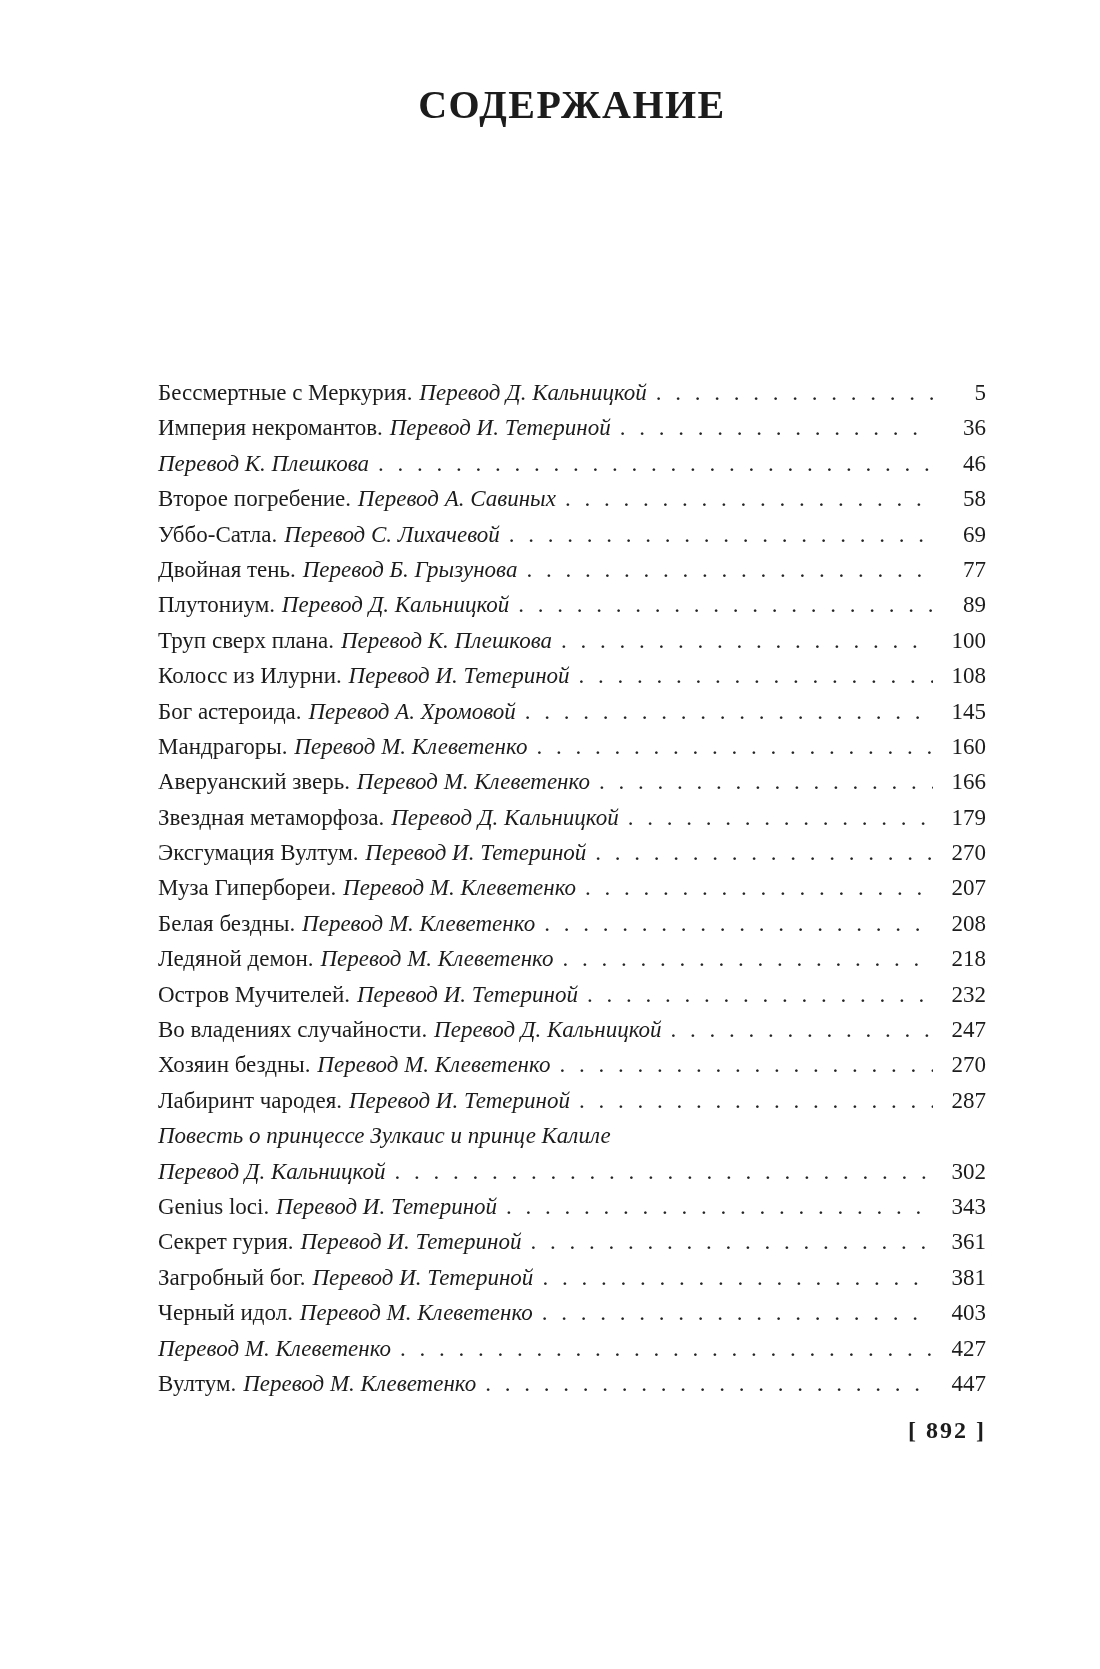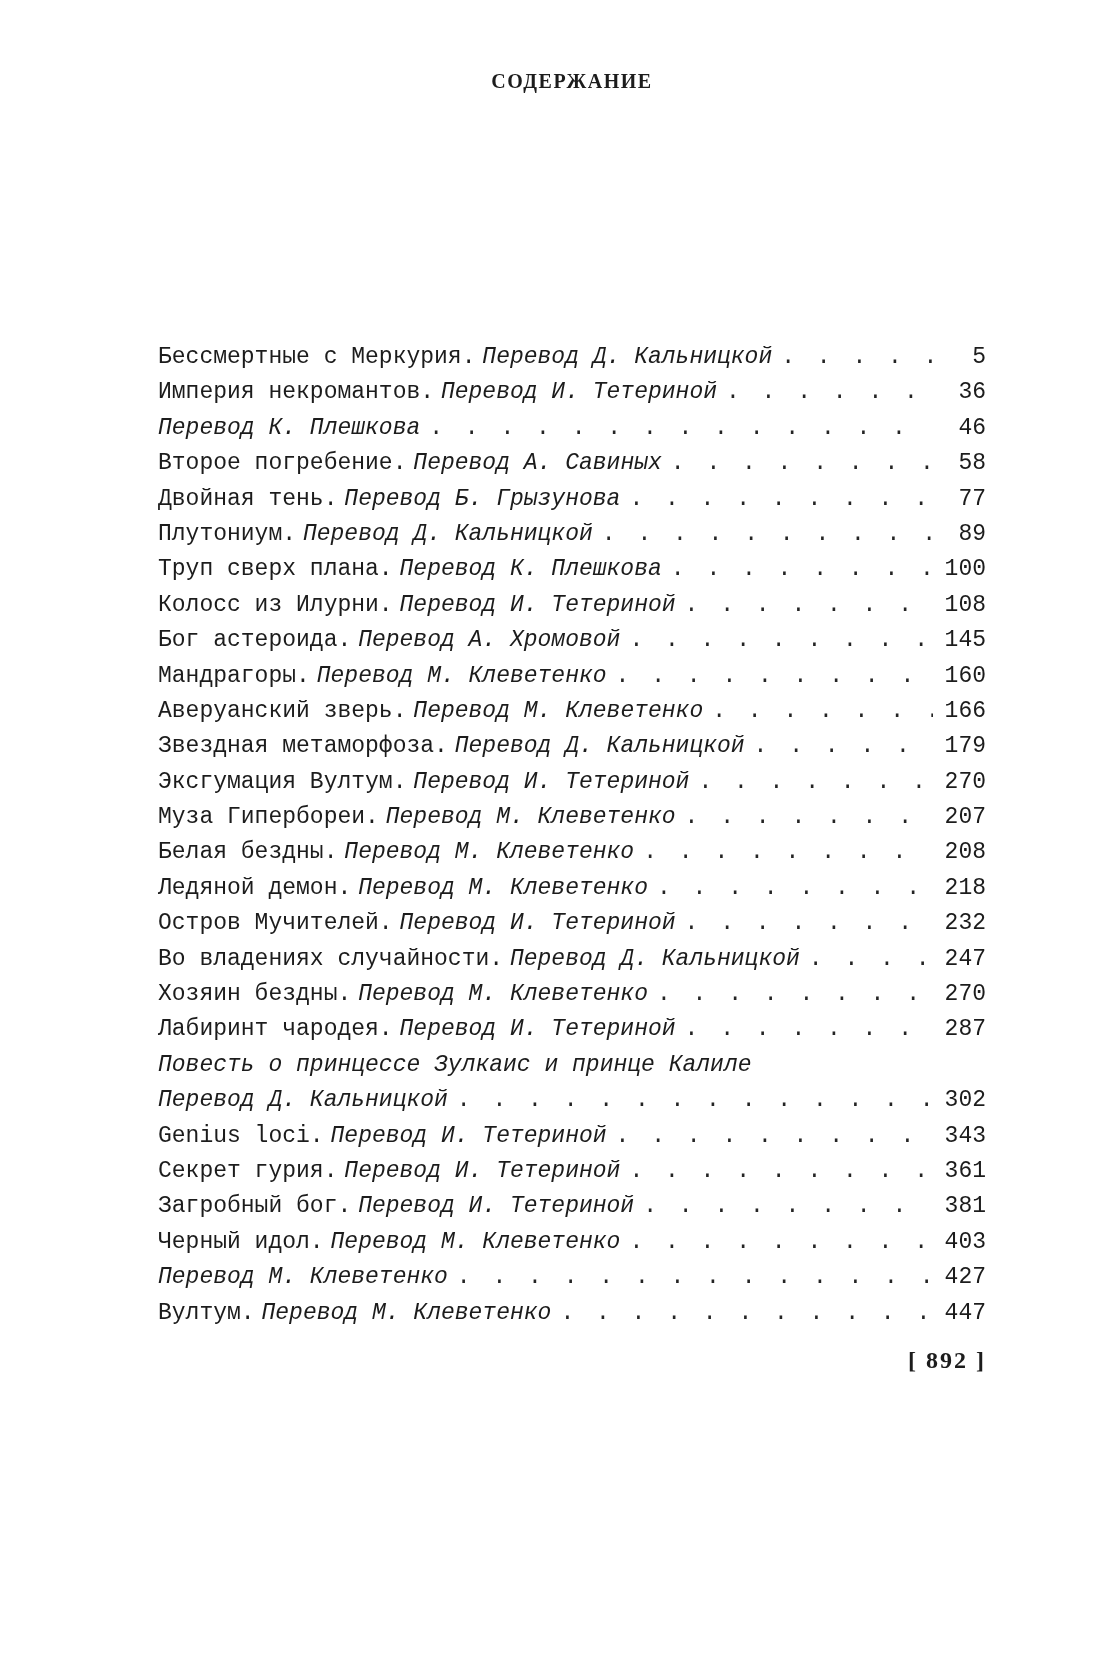--- a/index.html
+++ b/index.html
@@ -17,39 +17,38 @@
     overflow: hidden;
     box-sizing: border-box;
   }
   .content {
     position: absolute;
     left: 158px;
     width: 828px; 
     top: 0;
   }
   .title {
-    margin: 2px;
+    margin: 13px;
     padding-top: 68px;
     text-align: center;
-    font-size: 20px;
+    font-size: 40px;
     font-weight: bold;
     letter-spacing: 1.5px;
     color: #1c1c1c;
   }
   .toc {
     margin-top: 247px; 
     font-size: 23px;
   }
   .row {
     display: flex;
     align-items: flex-start;
     height: 35.4px;
     line-height: 35.4px;
     white-space: nowrap;
-    font-family: Liberation Mono, monospace;
   }
   .t  { margin-right: 0.30em; }
   .tr { font-style: italic; }
   .leader {
     flex: 1 1 auto;
     overflow: hidden;
     white-space: nowrap;
     margin-left: 9px;
     margin-right: 7px;
     min-width: 0;
@@ -99,20 +98,26 @@
     <span class="pg">46</span>
   </div>
 
   <div class="row">
     <span class="t">Второе погребение.</span>
     <span class="tr">Перевод А. Савиных</span>
     <span class="leader"></span>
     <span class="pg">58</span>
   </div>
 
+  <div class="row">
+    <span class="t">Уббо-Сатла.</span>
+    <span class="tr">Перевод С. Лихачевой</span>
+    <span class="leader"></span>
+    <span class="pg">69</span>
+  </div>
 
   <div class="row">
     <span class="t">Двойная тень.</span>
     <span class="tr">Перевод Б. Грызунова</span>
     <span class="leader"></span>
     <span class="pg">77</span>
   </div>
 
   <div class="row">
     <span class="t">Плутониум.</span>

